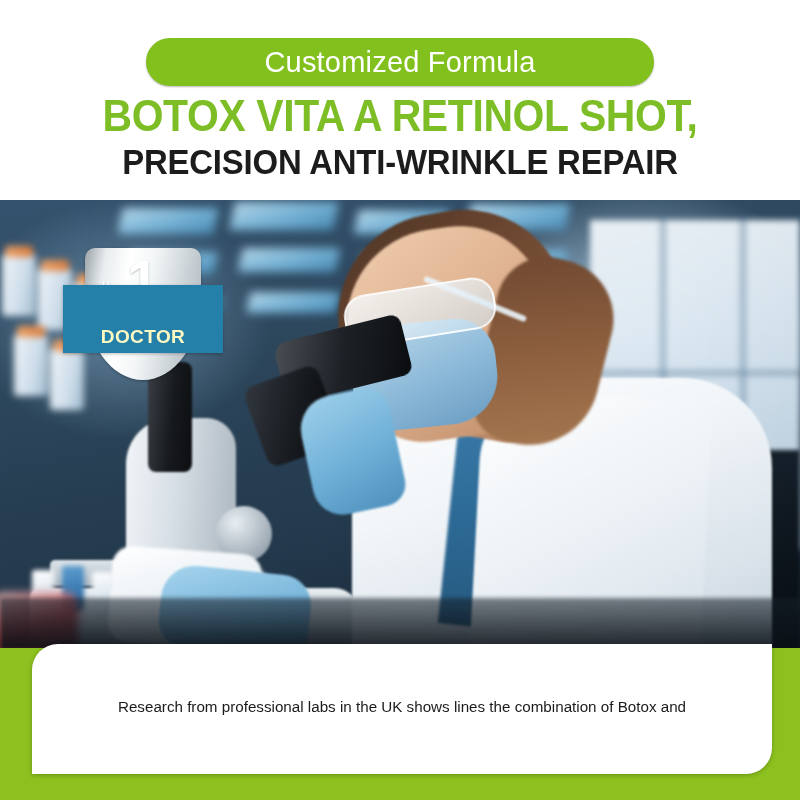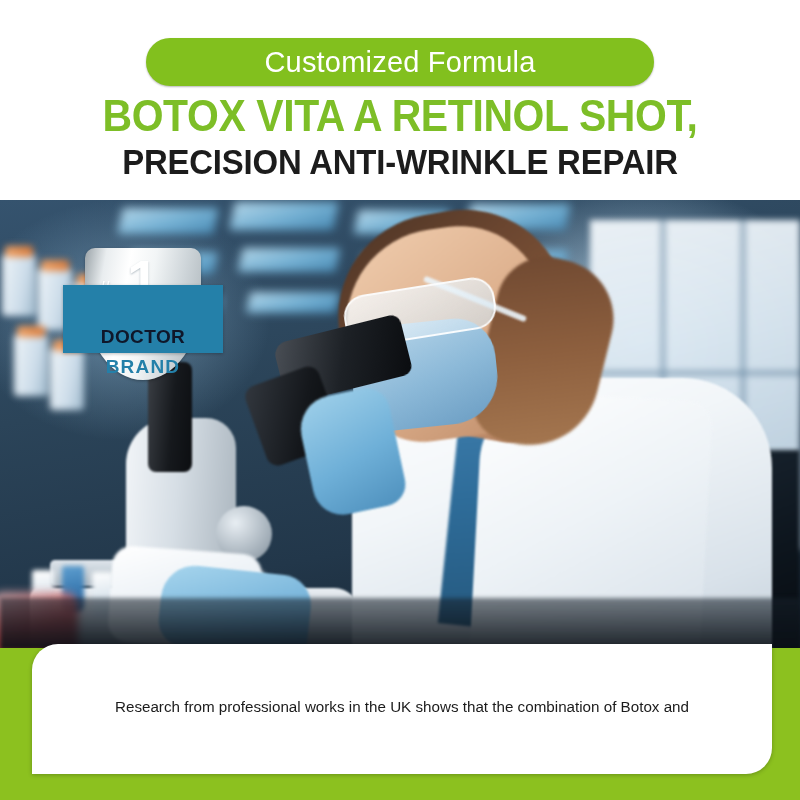--- a/index.html
+++ b/index.html
@@ -411,21 +411,21 @@
     background: #2480A9;
     display: flex;
     flex-direction: column;
     align-items: center;
     justify-content: flex-end;
     padding-bottom: 5px;
     box-sizing: border-box;
     box-shadow: 0 1px 3px rgba(0,0,0,0.25);
   }
   .ribbon .doctor {
-    color: #0f172a;
+    color: #fef9c3;
     font-size: 19px;
     font-weight: bold;
     letter-spacing: 0.4px;
     line-height: 1.08;
     font-family: "Liberation Sans", sans-serif;
     text-align: center;
   }
   .ribbon .recommended {
     color: #ffffff;
     font-size: 18.5px;
@@ -570,21 +570,20 @@
     <div class="bench"></div>
   </div>
 
   <div class="badge">
     <div class="shield"></div>
     <div class="num1">1</div>
     <div class="hash">#</div>
     <div class="ribbon">
       <span class="doctor">DOCTOR</span>
     </div>
-    <div class="brand">BRAND</div>
   </div>
 
   <div class="green-band"></div>
   <div class="card">
-    <div class="card-line">Research from professional works in the UK shows that the combination of Botox and</div>
+    <div class="card-line">Research from professional labs in the UK shows lines the combination of Botox and</div>
   </div>
 
 </div>
 
 </body></html>

